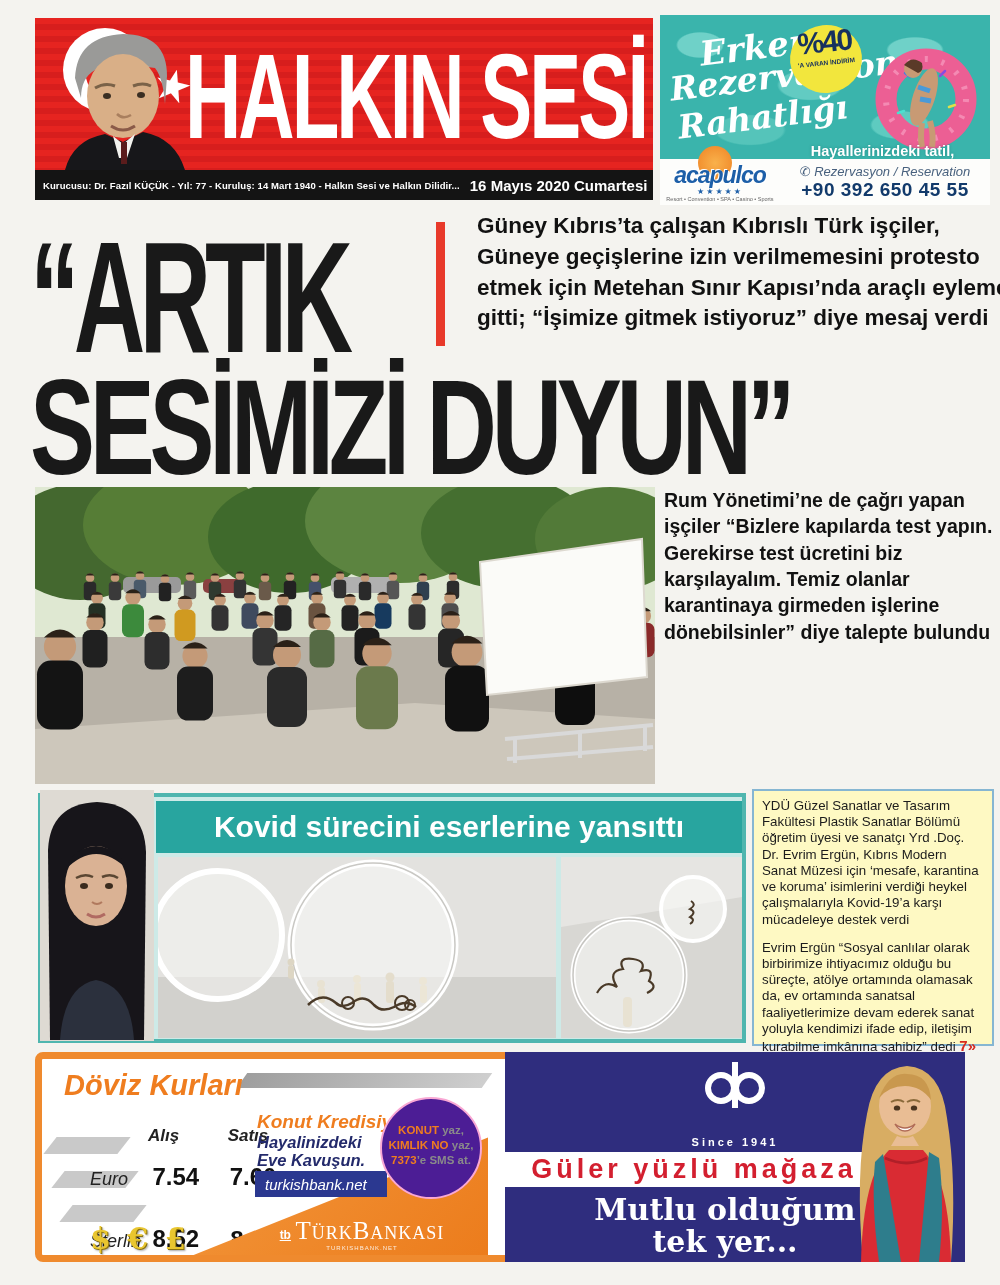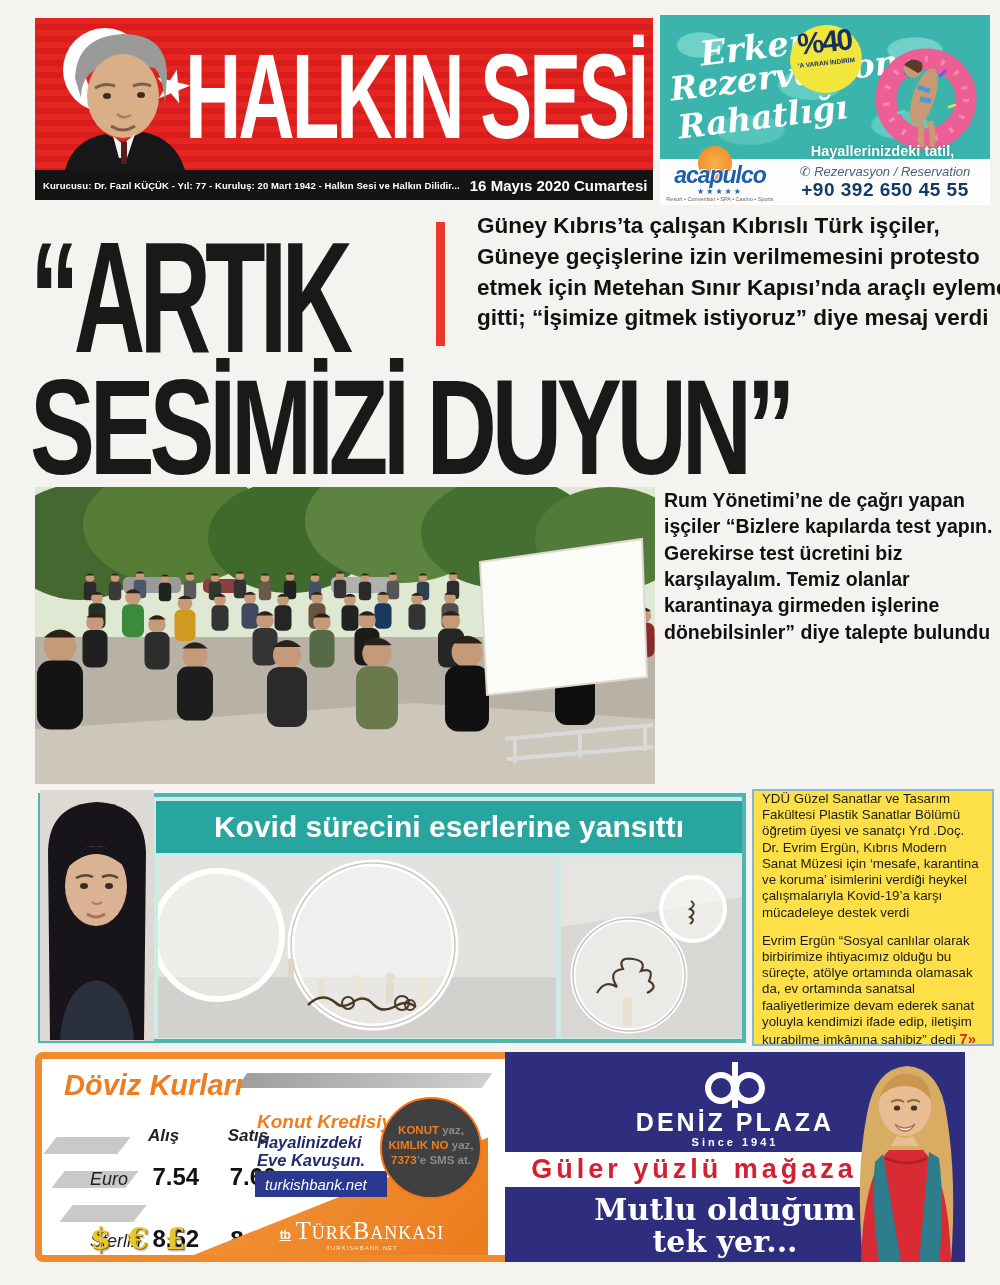--- a/index.html
+++ b/index.html
@@ -64,22 +64,22 @@
   .rcol p{margin:0 0 26px 0;}
 
   
   .kbox{left:38px;top:793px;width:708px;height:250px;border:4px solid #4fb6af;background:#cdeae7;
     box-sizing:border-box;}
   .kwoman{left:40px;top:790px;width:114px;height:251px;}
   .kband{left:156px;top:801px;width:586px;height:52px;background:#28a59f;color:#fff;
     display:flex;align-items:center;justify-content:center;font-weight:bold;font-size:30px;white-space:nowrap;}
   .kphoto1{left:158px;top:857px;width:398px;height:181px;}
   .kphoto2{left:561px;top:857px;width:181px;height:181px;}
-  .ktext{left:752px;top:789px;width:242px;height:257px;background:#fde047;border:2px solid #86b6d2;
-    box-sizing:border-box;padding:0 8px;font-size:13.3px;line-height:1.22;color:#1c1c1c;font-weight:500;}
+  .ktext{left:752px;top:789px;width:242px;height:257px;background:#fef9c3;border:2px solid #86b6d2;
+    box-sizing:border-box;padding:7px 8px;font-size:13.3px;line-height:1.22;color:#1c1c1c;font-weight:500;}
   .ktext p{margin:0 0 12px 0;}
   .more7{color:#d62b1e;font-weight:bold;font-size:15px;}
 
   
   .doviz{left:35px;top:1052px;width:478px;height:210px;background:#fff;border:7px solid #ef8a2e;
     border-radius:8px;box-sizing:border-box;overflow:hidden;}
   .dvtitle{left:22px;top:10px;font-size:29px;font-weight:bold;font-style:italic;color:#ef7d1f;white-space:nowrap;}
   .dvswoosh{left:200px;top:14px;width:245px;height:15px;background:linear-gradient(90deg,#9e9e9e,#cfcfcf);
     transform:skewX(-35deg);}
   .chev{background:#c9c9c9;width:74px;height:17px;transform:skewX(-38deg);}
@@ -87,22 +87,22 @@
   .dvname{font-size:18px;font-style:italic;color:#222;}
   .dvval{font-size:24px;font-weight:bold;color:#111;}
   .dvrow{position:absolute;white-space:nowrap;}
   .sym{font-size:30px;font-weight:bold;color:#e9c62f;text-shadow:1px 1px 0 #8a7210,2px 2px 2px rgba(0,0,0,.35);
     margin-right:12px;font-family:"DejaVu Serif",serif;}
   .konut1{left:215px;top:52px;font-size:19px;font-weight:bold;font-style:italic;color:#ef7d1f;}
   .konut2{left:215px;top:74px;width:120px;font-size:16.5px;font-weight:bold;font-style:italic;
     color:#232a6b;line-height:1.1;}
   .tbsite{left:213px;top:112px;width:132px;height:26px;background:#2b3890;color:#fff;
     font-size:15px;font-style:italic;display:flex;align-items:center;padding-left:10px;box-sizing:border-box;}
-  .smscircle{left:338px;top:38px;width:102px;height:102px;border-radius:50%;background:#404040;
-    border:2px solid #f97316;text-align:center;padding-top:24px;box-sizing:border-box;
+  .smscircle{left:338px;top:38px;width:102px;height:102px;border-radius:50%;background:#4c1d95;
+    border:2px solid #f9a8d4;text-align:center;padding-top:24px;box-sizing:border-box;
     font-size:11.5px;font-weight:bold;color:#8a8a8a;line-height:15px;}
   .smscircle b{color:#ef7d1f;}
   .tbtri{left:0;top:0;width:446px;height:196px;
     background:linear-gradient(135deg,#f6a54c,#ec7c1c);
     clip-path:polygon(34% 100%,100% 40%,100% 100%);}
   .tblogo{left:200px;top:158px;width:240px;text-align:center;color:#fff;white-space:nowrap;}
   .tbmark{font-weight:bold;font-size:12px;text-decoration:underline;}
   .tbname{font-family:"Liberation Serif",serif;font-variant:small-caps;font-size:25px;letter-spacing:1px;}
   .tbsub{font-size:6px;letter-spacing:1px;opacity:.85;}
 
@@ -140,21 +140,21 @@
       <path d="M82 96 q6 6 14 1" stroke="#a97f5e" stroke-width="2.5" fill="none"></path>
       <path d="M76 108 q12 8 24 0" stroke="#8a5a48" stroke-width="3" fill="none"></path>
       <path d="M30 152 Q38 122 70 116 L88 124 L108 114 Q140 120 150 152 Z" fill="#17171a"></path>
       <path d="M78 118 L88 126 L100 116 L92 140 L84 140 Z" fill="#f2f2ee"></path>
       <path d="M86 124 L92 124 L92 146 L86 146 Z" fill="#5a1c1c"></path>
     </svg>
     <div class="abs masthead-title">HALKIN SESİ</div>
   </div>
 
   <div class="abs infobar">
-    <span class="founder">Kurucusu: Dr. Fazıl KÜÇÜK - Yıl: 77 - Kuruluş: 20 Mart 1942 - Halkın Sesi ve Halkın Dilidir...</span>
+    <span class="founder">Kurucusu: Dr. Fazıl KÜÇÜK - Yıl: 77 - Kuruluş: 14 Mart 1940 - Halkın Sesi ve Halkın Dilidir...</span>
     <span class="datebits">
       <span>16 Mayıs 2020 Cumartesi</span>
       <span>Sayı: 252428</span>
       <span>5.00 TL</span>
     </span>
   </div>
 
   <div class="abs topad">
     <div class="abs script erken1">Erken</div>
     <div class="abs script erken2">Rezervasyon</div>
@@ -542,21 +542,20 @@
   </div>
 
   <div class="abs deniz">
     <svg class="abs dplogo" width="150" height="54" viewBox="0 0 150 54">
       <g stroke="#fff" stroke-width="6" fill="none">
         <circle cx="61" cy="32" r="13"></circle>
         <circle cx="89" cy="32" r="13"></circle>
         <path d="M75 6 L75 52"></path>
       </g>
     </svg>
-    <div class="abs dpbrand">DENİZ PLAZA</div>
     <div class="abs dpsince">Since 1941</div>
     <div class="abs dpband">
       <span>Güler yüzlü mağaza</span>
     </div>
     <div class="abs dpscript">
       <span>Mutlu olduğum</span><br>
       <span>tek yer...</span>
     </div>
     <svg class="abs dpgirl" viewBox="0 0 120 208">
       <path d="M18 208 Q10 120 22 60 Q30 14 62 12 Q96 14 102 64 Q112 126 106 208 Z" fill="#d8ad63"></path>

